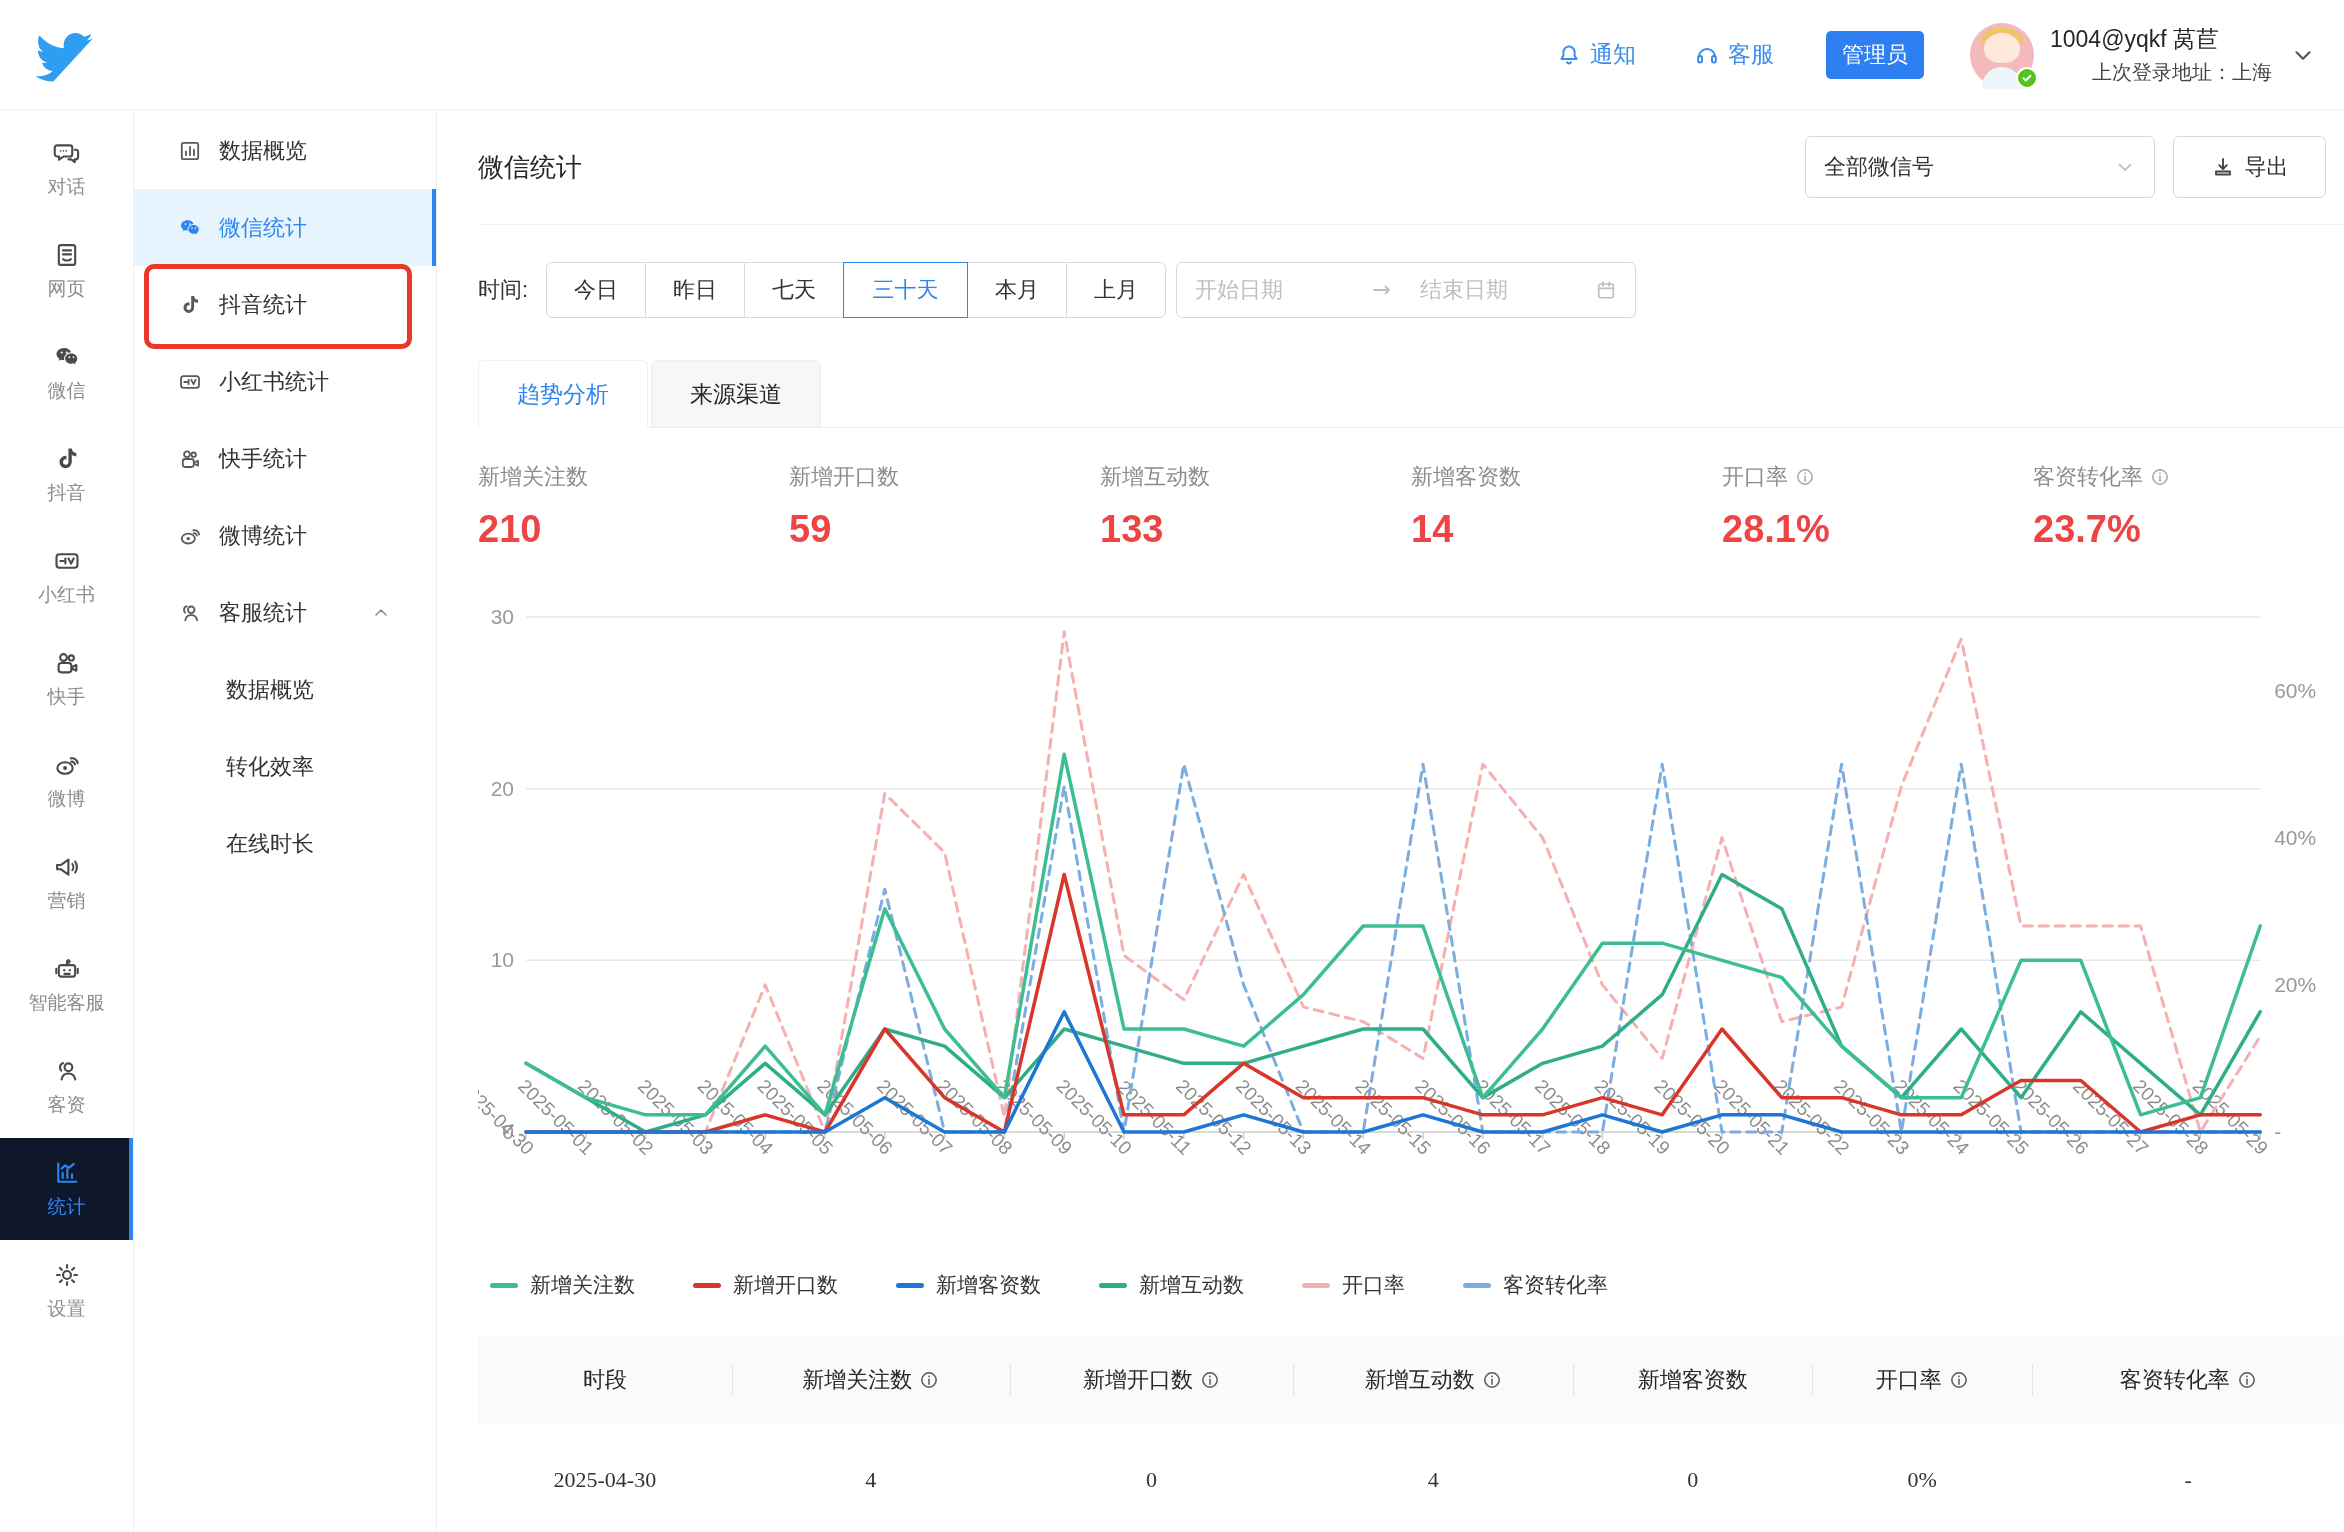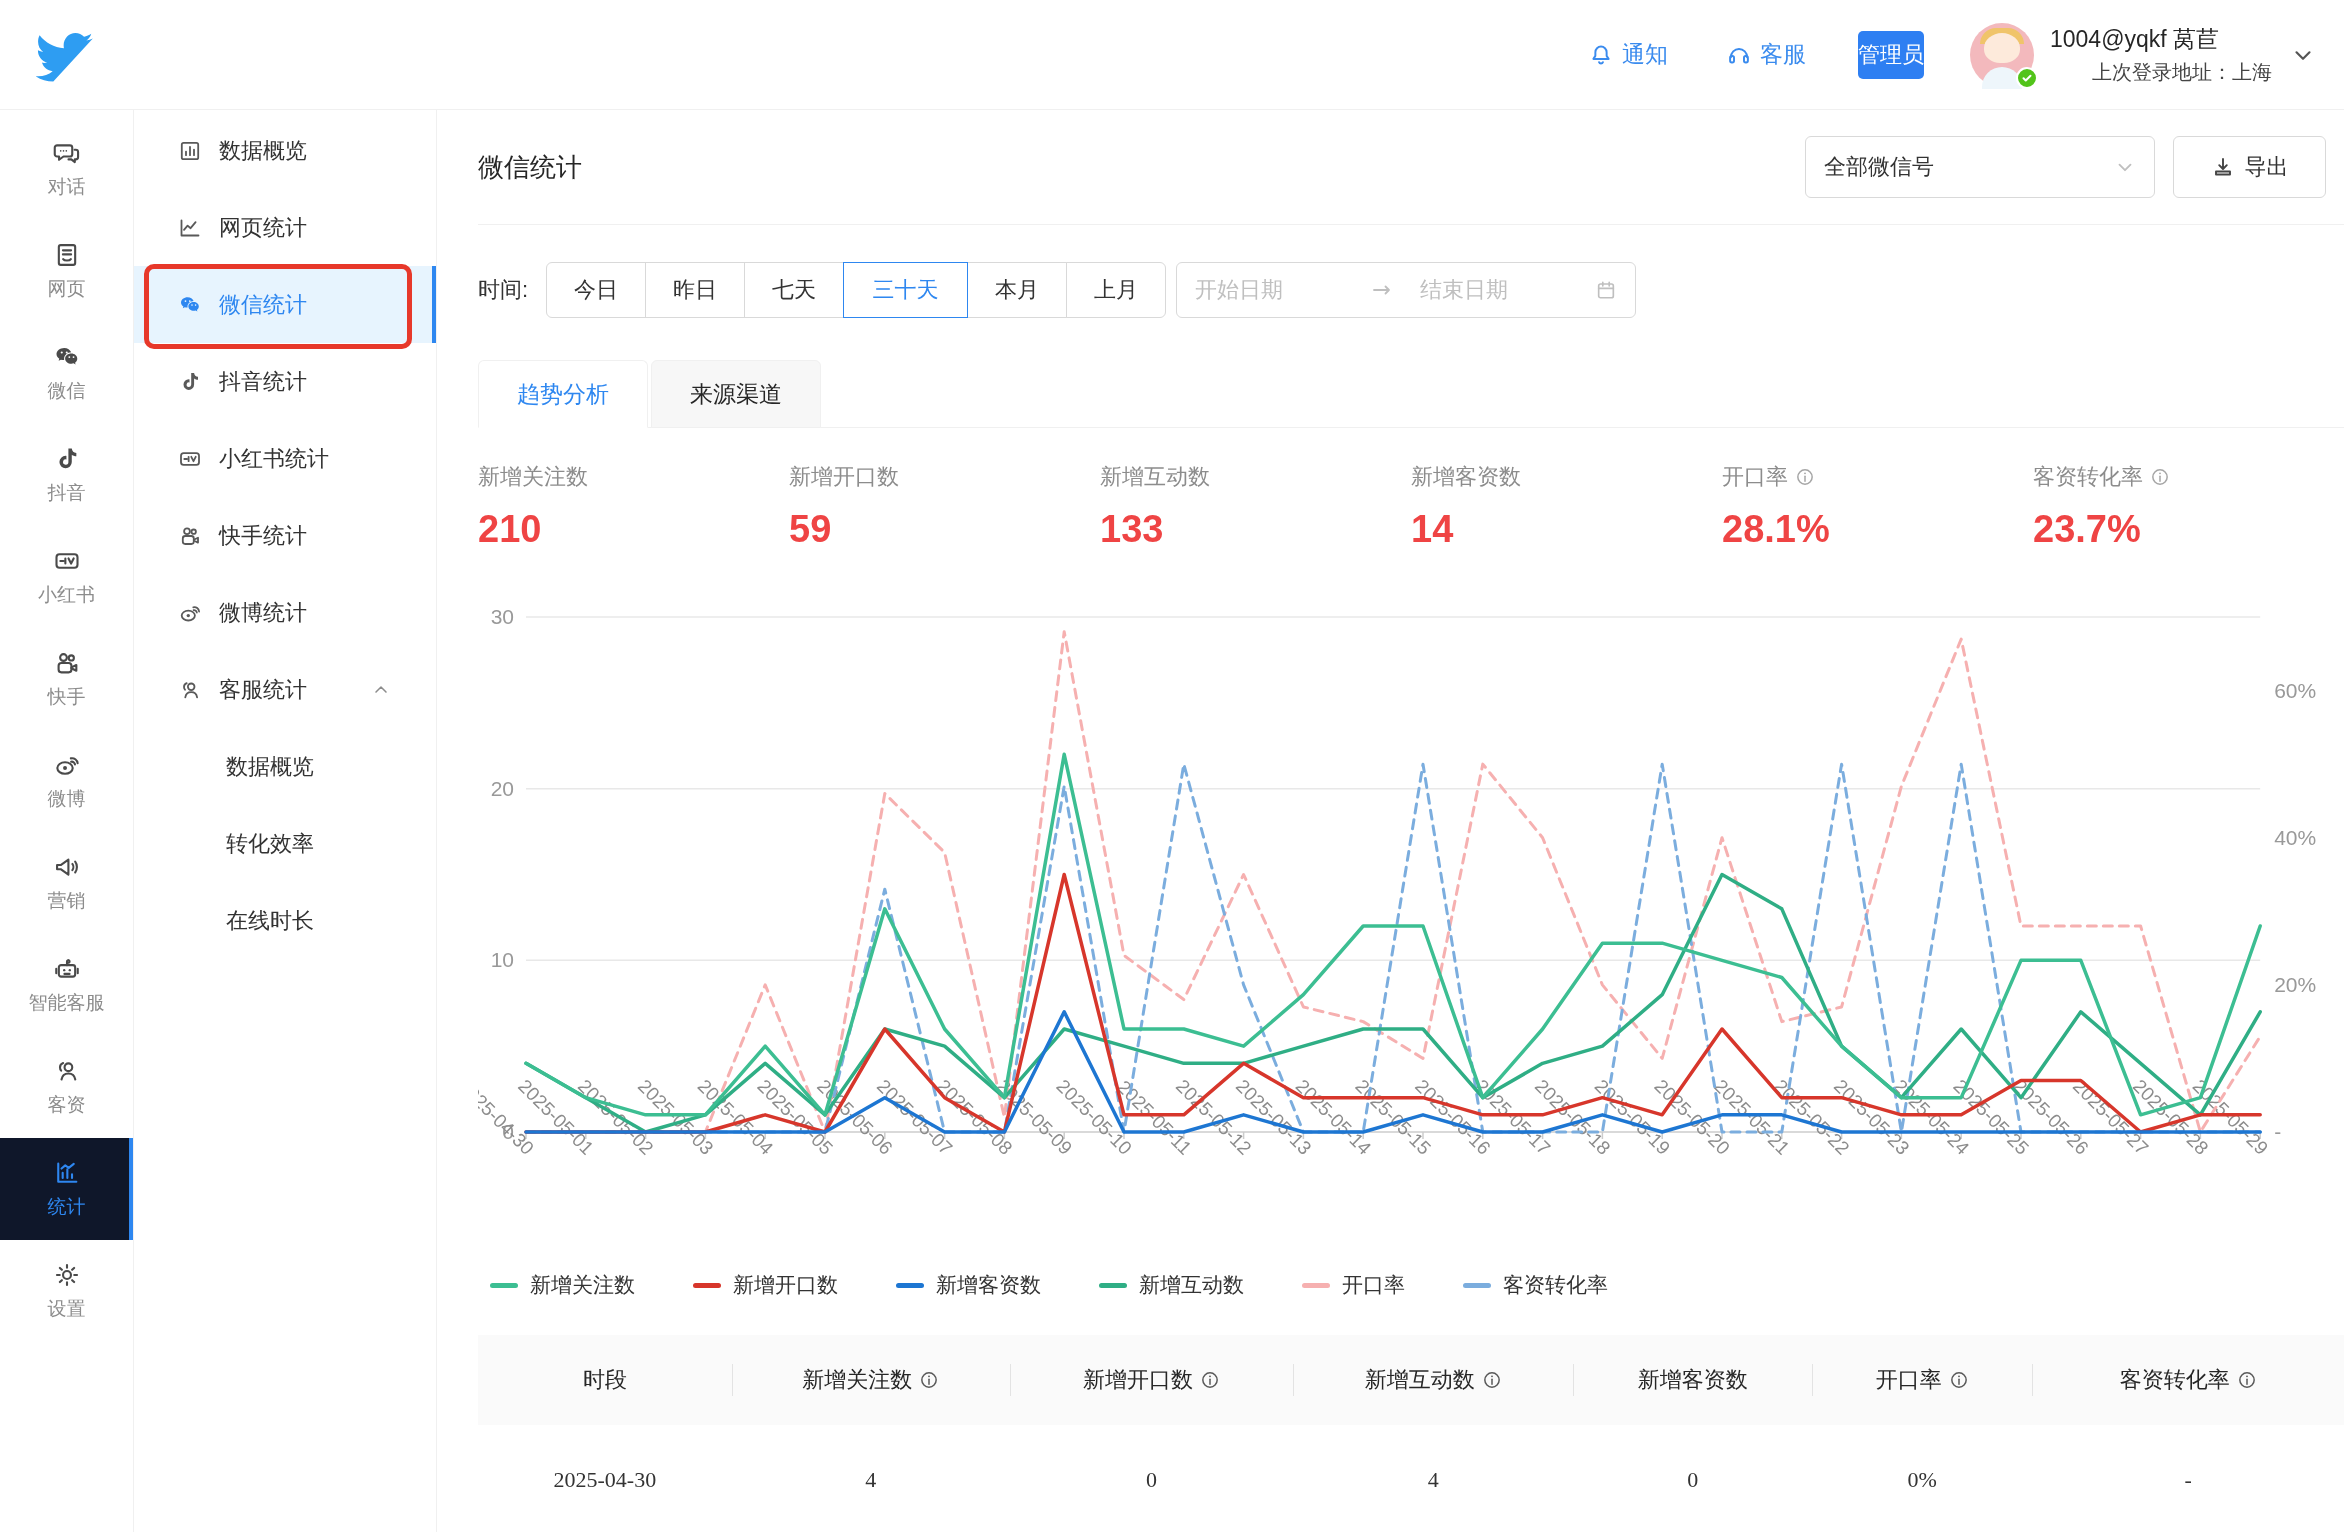--- a/index.html
+++ b/index.html
@@ -8,21 +8,21 @@
   svg { display:block; }
   .icn svg { width:100%; height:100%; }
 
   
   .topbar { height:110px; display:flex; align-items:center; border-bottom:1px solid #f0f0f0; }
   .logo { width:134px; display:flex; justify-content:center; }
   .logo .icn { width:62px; height:62px; }
   .top-right { margin-left:auto; display:flex; align-items:center; padding-right:28px; }
   .top-link { display:flex; align-items:center; gap:8px; color:#3a8bee; font-size:23px; margin-left:58px; cursor:pointer; }
   .top-link .icn { width:26px; height:26px; }
-  .role-badge { margin-left:52px; background:#2e7ff2; color:#fff; font-size:22px; padding:9px 0; border-radius:5px; }
+  .role-badge { margin-left:52px; background:#2e7ff2; color:#fff; font-size:22px; padding:9px 16px; border-radius:5px; }
   .avatar { position:relative; width:64px; height:64px; margin-left:46px; border-radius:50%; background:#f3b9bd; overflow:visible; }
   .avatar .face { position:absolute; left:14px; top:10px; width:36px; height:30px; border-radius:50% 50% 45% 45%; background:#fdeadb; }
   .avatar .hair { position:absolute; left:10px; top:5px; width:44px; height:16px; border-radius:22px 22px 0 0; background:#f0c46a; }
   .avatar .body { position:absolute; left:12px; bottom:-2px; width:40px; height:22px; border-radius:20px 20px 0 0; background:#eef6fb; }
   .avatar .badge { position:absolute; right:-4px; bottom:-2px; width:22px; height:22px; border-radius:50%; background:#52c41a; border:2px solid #fff; color:#fff; display:flex; align-items:center; justify-content:center; }
   .avatar .badge svg { width:12px; height:12px; }
   .user-meta { margin-left:16px; }
   .user-name { font-size:23px; color:#262626; }
   .user-login { font-size:20px; color:#454545; margin-top:4px;margin-left:42px; }
   .top-chev { width:26px; height:26px; margin-left:18px; color:#555; cursor:pointer; }
@@ -270,29 +270,20 @@
     </nav>
   <nav class="sidemenu" id="sidemenu">
       <div class="menu-item">
         <span class="icn">
           <svg viewBox="0 0 24 24" fill="none" stroke="currentColor" stroke-width="1.8" stroke-linecap="round" stroke-linejoin="round">
             <rect x="3.8" y="3.8" width="16.4" height="16.4" rx="1.8"></rect>
             <path d="M8 16.2v-3.6M12 16.2V7.8M16 16.2v-5.6"></path>
           </svg>
         </span>
         <span class="mlabel">数据概览</span>
-      </div>
-      <div class="menu-item">
-        <span class="icn">
-          <svg viewBox="0 0 24 24" fill="none" stroke="currentColor" stroke-width="1.8" stroke-linecap="round" stroke-linejoin="round">
-            <path d="M3.5 4.5v15h17"></path>
-            <path d="M6 13.8l3.6-4.2 3 2.6 5-6"></path>
-          </svg>
-        </span>
-        <span class="mlabel">网页统计</span>
       </div>
       <div class="menu-item active">
         <span class="icn">
           <svg viewBox="0 0 24 24" fill="none" stroke="currentColor" stroke-width="1.8" stroke-linecap="round" stroke-linejoin="round">
             <path fill="currentColor" stroke="none" d="M9.6 4.2C6 4.2 3 6.6 3 9.5c0 1.7 1 3.1 2.4 4.1l-.6 1.7 2-1c.8.2 1.5.3 2.3.3h.5a6 6 0 0 1-.1-1.1c0-3 2.8-5.3 6.1-5.5-.8-2.2-3.2-3.8-6-3.8zm-2.1 3a.9.9 0 1 1 0 1.8.9.9 0 0 1 0-1.8zm4.3 0a.9.9 0 1 1 0 1.8.9.9 0 0 1 0-1.8zm4 1.9c-3 0-5.4 1.9-5.4 4.3s2.4 4.3 5.4 4.3c.6 0 1.2-.1 1.8-.3l1.8 1-.5-1.5c1.1-.8 1.9-2 1.9-3.5 0-2.4-2.4-4.3-5-4.3zm-1.8 2.2a.8.8 0 1 1 0 1.6.8.8 0 0 1 0-1.6zm3.6 0a.8.8 0 1 1 0 1.6.8.8 0 0 1 0-1.6z"></path>
           </svg>
         </span>
         <span class="mlabel">微信统计</span>
       </div>
       <div class="menu-item">

